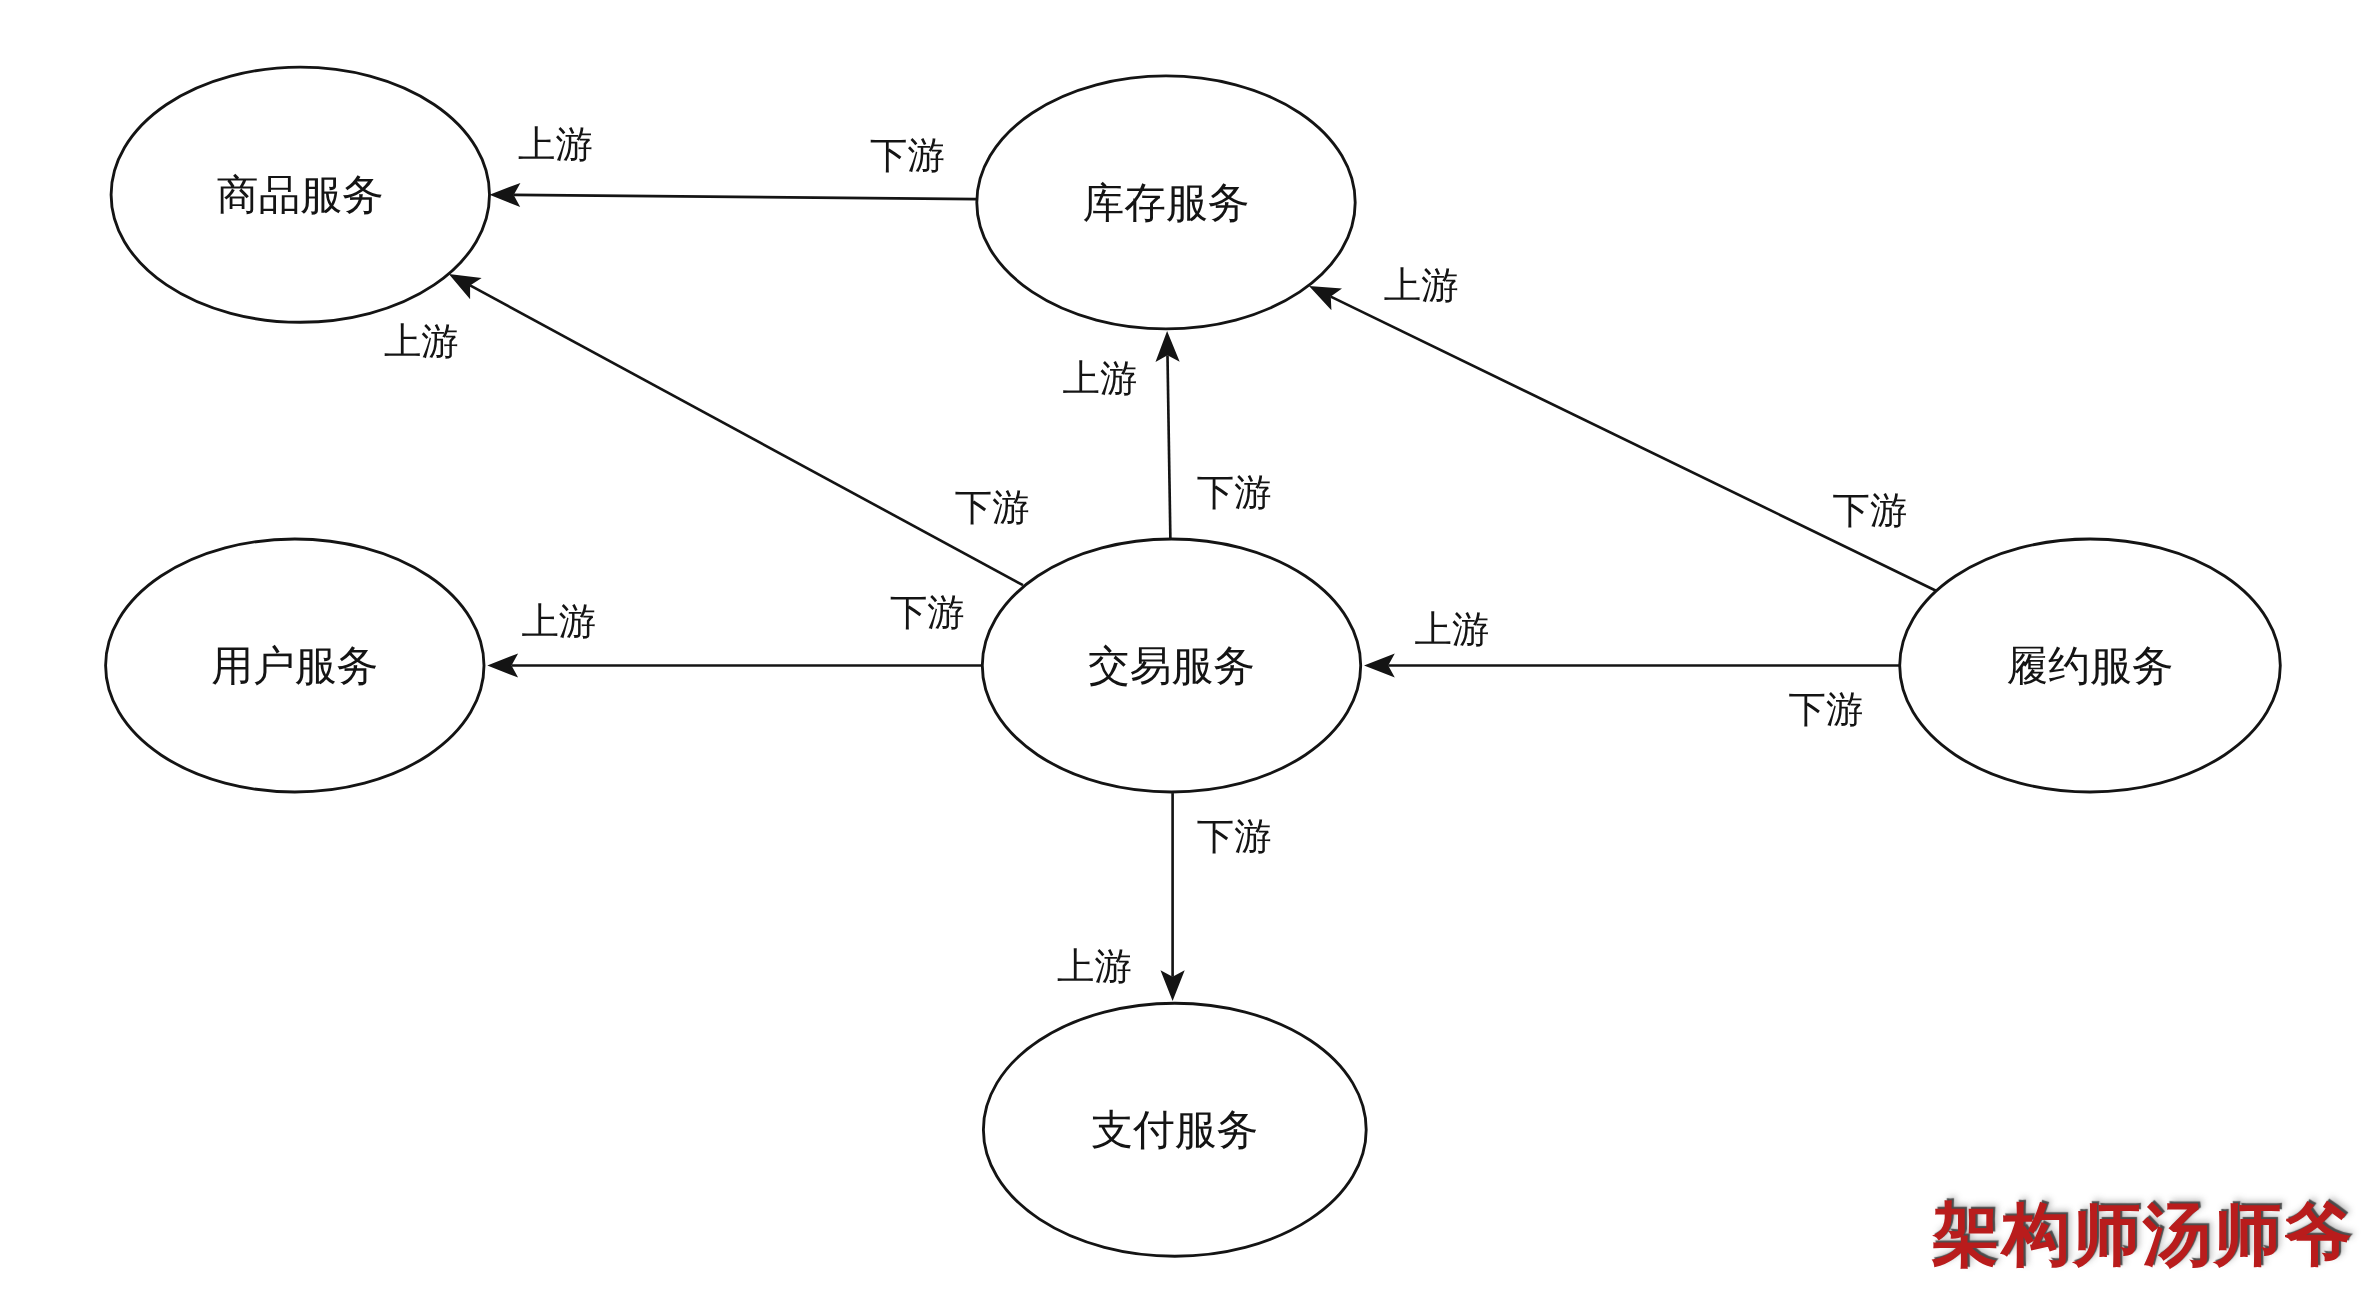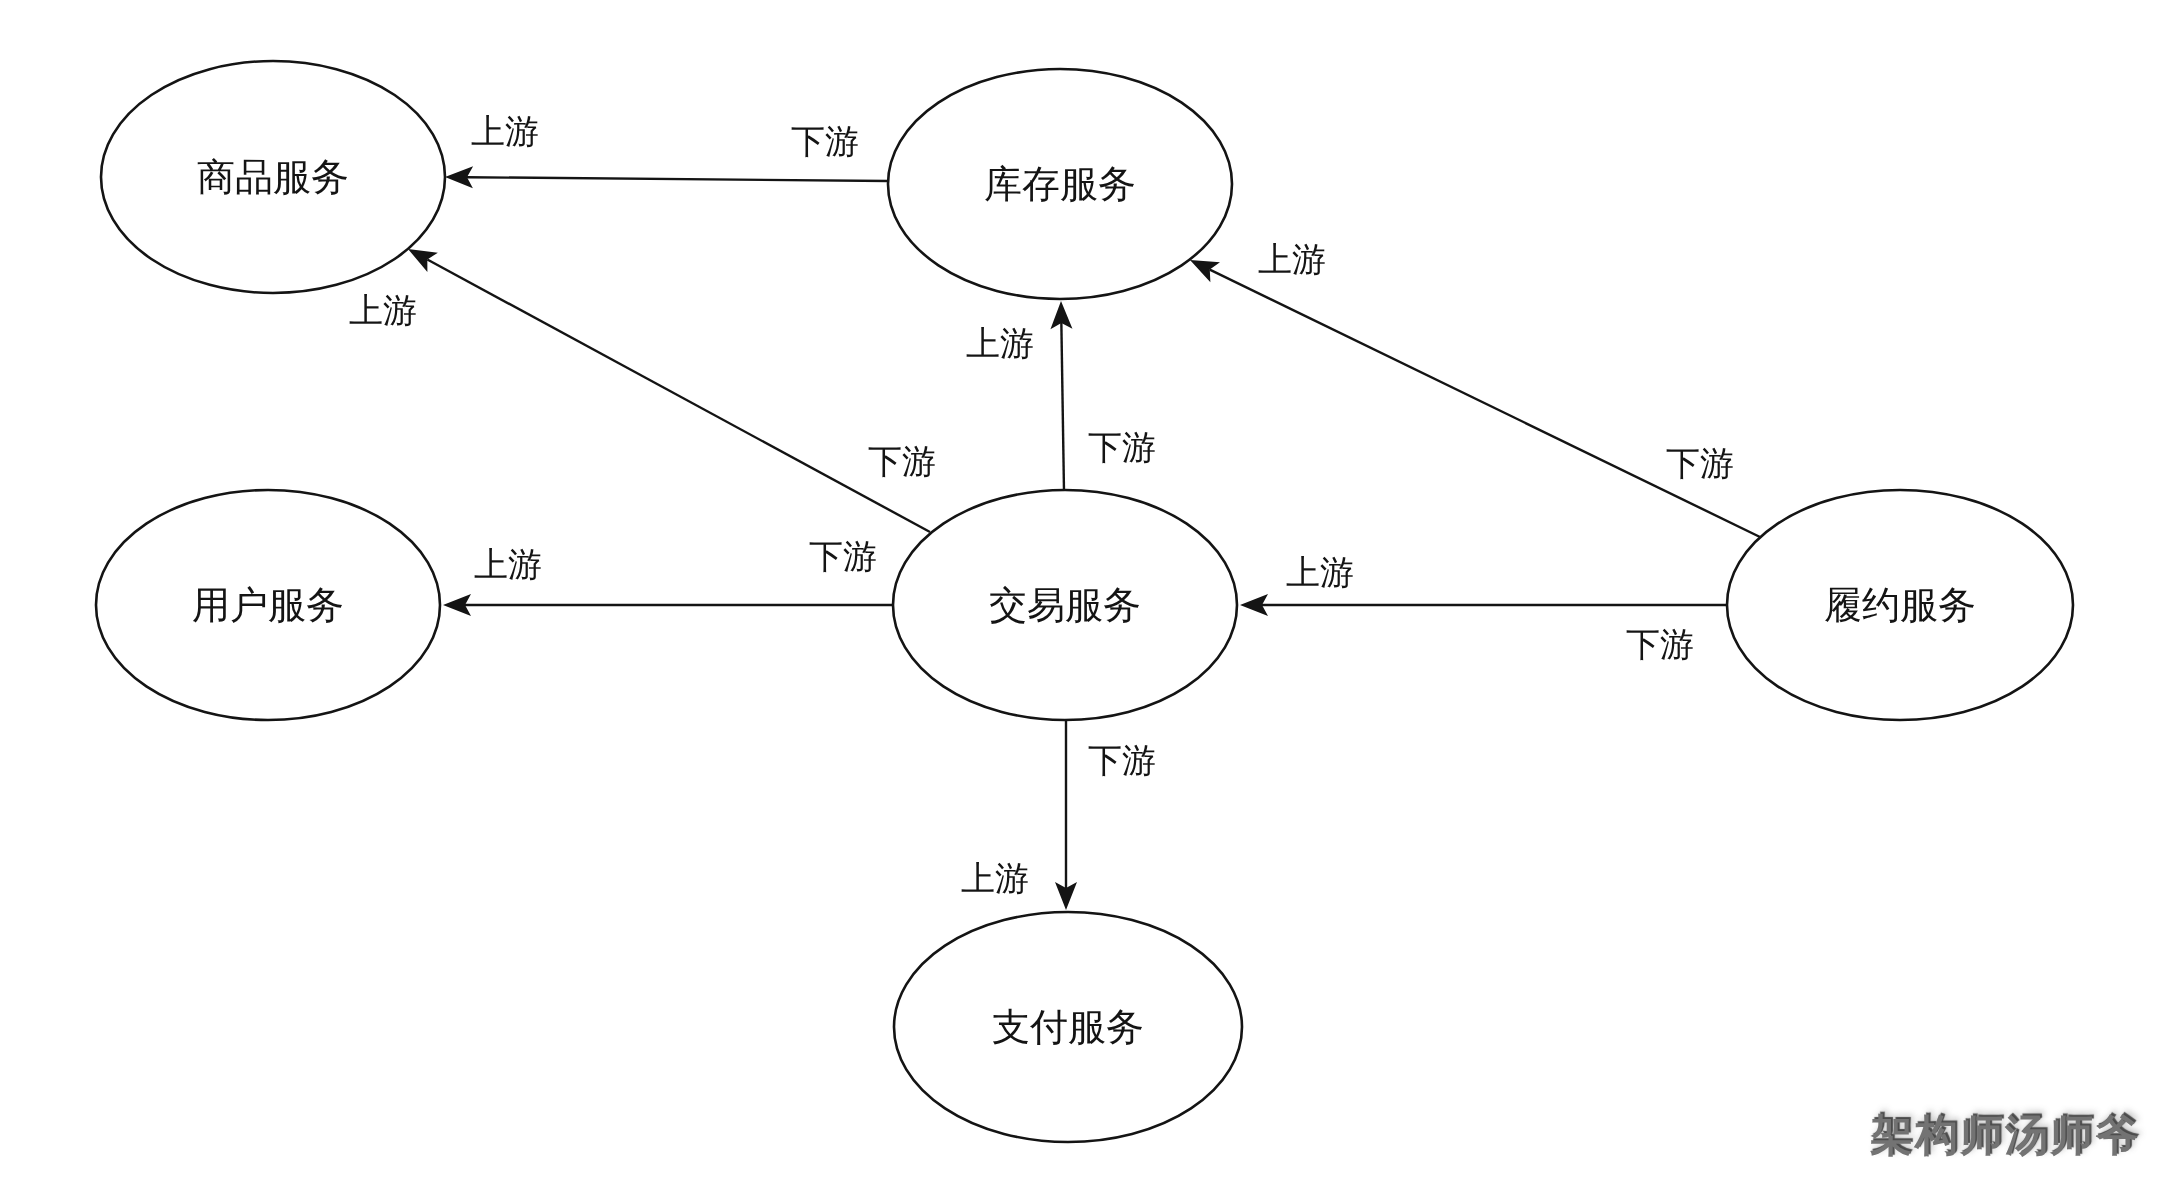--- a/index.html
+++ b/index.html
@@ -45,24 +45,24 @@
   .edge-label {
     fill: #141414;
     font-size: 34px;
     font-family: "Liberation Sans", sans-serif;
     text-anchor: middle;
   }
   #watermark {
     position: absolute;
     right: 20px;
     bottom: 16px;
-    font-size: 43px;
+    font-size: 62px;
     font-weight: 600;
     letter-spacing: 2px;
-    color: #737373;
+    color: #b91c1c;
     text-shadow: 2px -2px 1px #4b4b4b, 4px -4px 6px rgba(75,75,75,0.35);
     white-space: nowrap;
     user-select: none;
   }
 </style>
 </head>
 <body>
 
 <div id="stage">
   <svg id="diagram-svg" viewBox="0 0 2160 1181" xmlns="http://www.w3.org/2000/svg">

